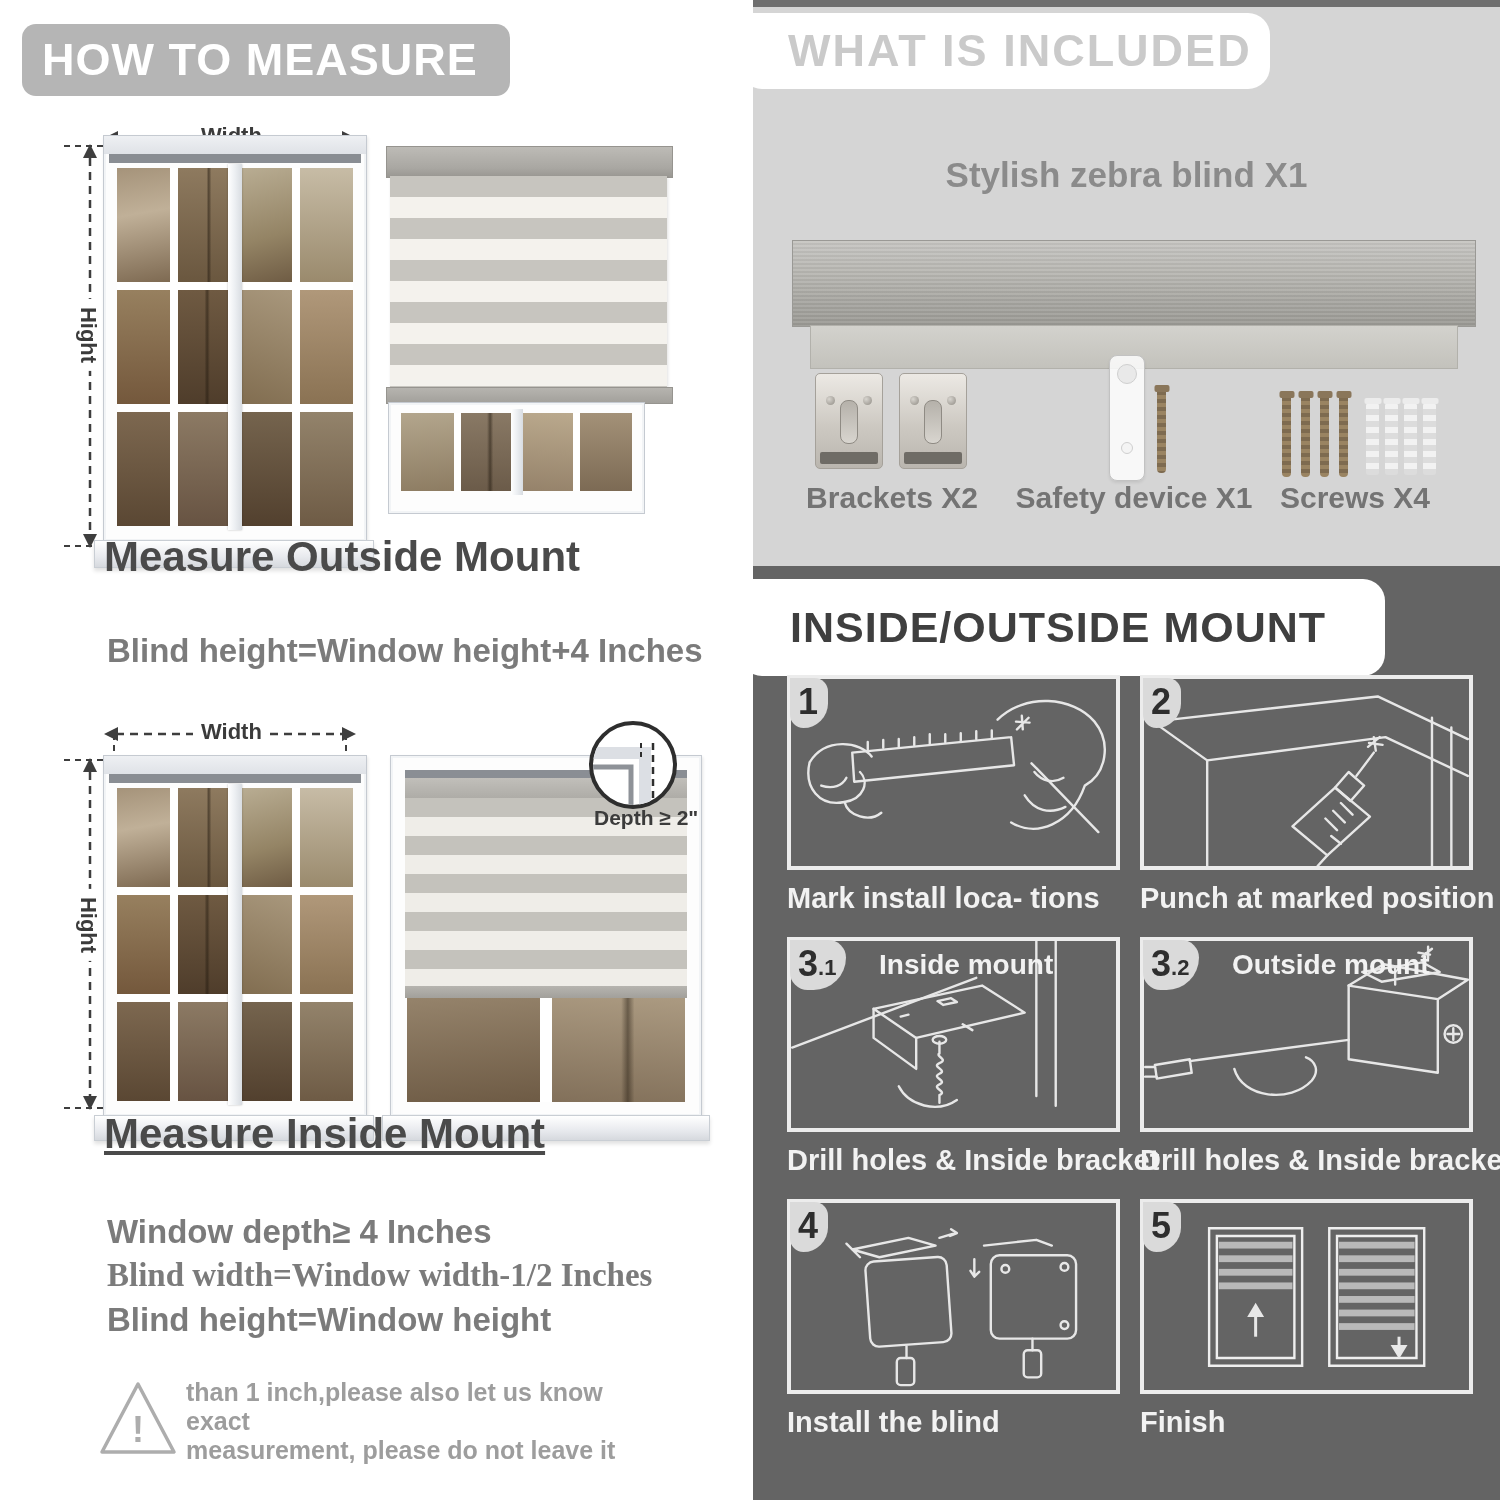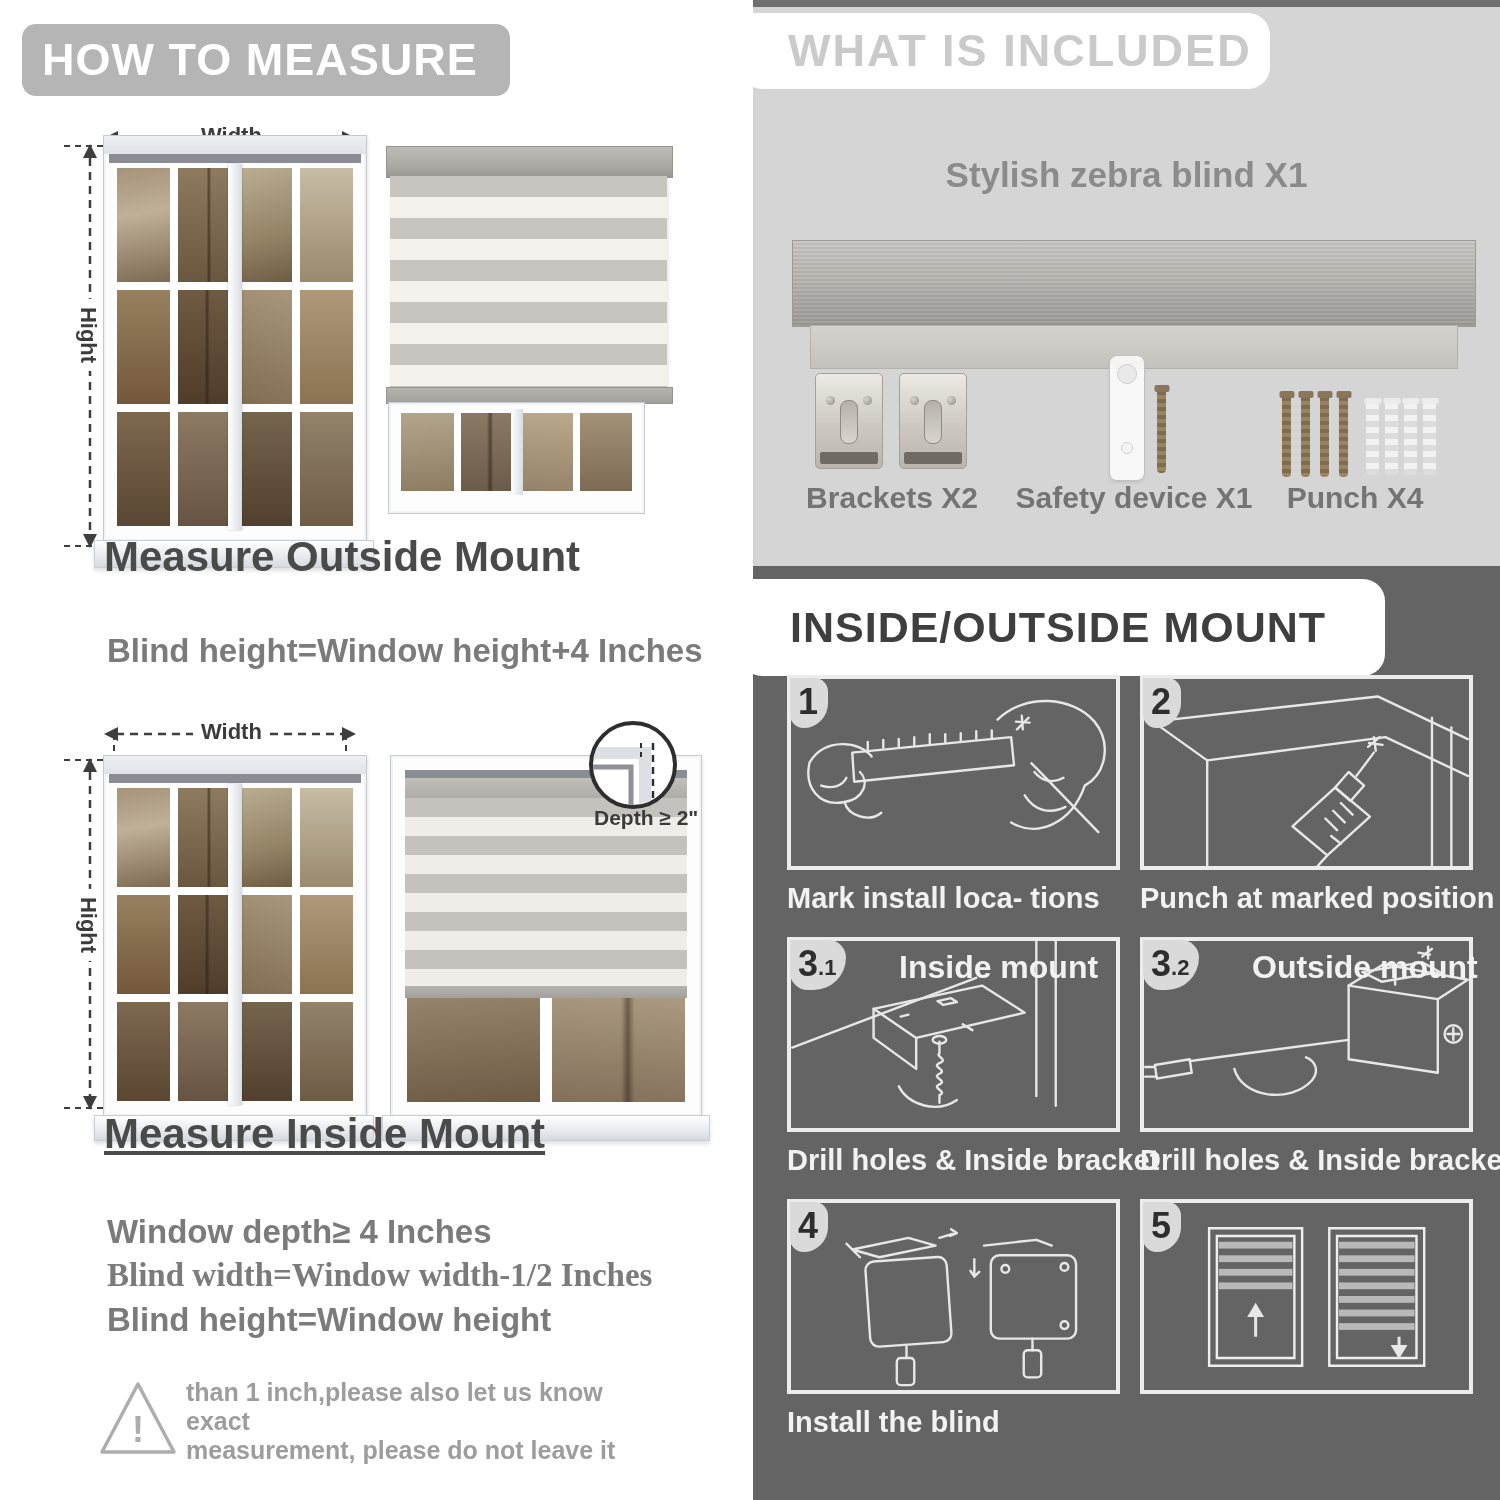--- a/index.html
+++ b/index.html
@@ -127,21 +127,21 @@
 
   .steps{left:34px;top:109px;width:686px;display:grid;grid-template-columns:333px 333px;
     column-gap:20px;grid-auto-rows:262px;}
   .tile{position:relative;width:333px;height:195px;border:4px solid #ececec;box-sizing:border-box;
     background:#646464;}
   .badge{position:absolute;left:-1px;top:-1px;height:50px;background:#dadada;
     border-radius:0 25px 46px 25px;display:flex;align-items:flex-start;justify-content:center;
     padding:2px 10px 0 8px;box-sizing:border-box;}
   .badge .n{font-size:36px;font-weight:bold;color:#2e2e2e;line-height:44px;}
   .badge .s{font-size:22px;font-weight:bold;color:#2e2e2e;line-height:52px;}
-  .step-title{position:absolute;left:108px;top:8px;font-size:32px;font-weight:bold;color:#f2f2f2;white-space:nowrap;}
+  .step-title{position:absolute;left:88px;top:8px;font-size:28px;font-weight:bold;color:#f2f2f2;white-space:nowrap;}
   .caption{margin-top:12px;font-size:29px;font-weight:bold;color:#f2f2f2;white-space:nowrap;}
   .art{position:absolute;left:0;top:0;width:100%;height:100%;}
   .art *{vector-effect:non-scaling-stroke;}
   .sketch{stroke:#efefef;stroke-width:2.4;fill:none;stroke-linecap:round;stroke-linejoin:round;opacity:.95;}
 </style>
 </head>
 <body>
 
 <div id="page">
 
@@ -319,21 +319,21 @@
     <div class="screw-item" style="left:548px;top:390px;height:80px;"></div>
     <div class="screw-item" style="left:567px;top:390px;height:80px;"></div>
     <div class="screw-item" style="left:586px;top:390px;height:80px;"></div>
     <div class="anchor" style="left:613px;top:396px;height:72px;"></div>
     <div class="anchor" style="left:632px;top:396px;height:72px;"></div>
     <div class="anchor" style="left:651px;top:396px;height:72px;"></div>
     <div class="anchor" style="left:670px;top:396px;height:72px;"></div>
 
     <div class="hw-label" style="left:139px;">Brackets X2</div>
     <div class="hw-label" style="left:381px;">Safety device X1</div>
-    <div class="hw-label" style="left:602px;">Punch X4</div>
+    <div class="hw-label" style="left:602px;">Screws X4</div>
   </div>
 
   <div class="abs mount-panel">
     <div class="abs iom-bar">
       <span>INSIDE/OUTSIDE MOUNT</span>
     </div>
 
     <div class="abs steps">
 
       <div class="cell">
@@ -472,18 +472,19 @@
               <line x1="262" y1="138" x2="262" y2="152"></line>
                 <polygon points="262,158 256,148 268,148"></polygon>
             </g>
           </svg>
           <div class="badge">
             <span class="n">5</span>
               <span class="s"></span>
           </div>
           <div class="step-title"></div>
         </div>
+        <div class="caption">Finish</div>
       </div>
 
     </div>
   </div>
 
 </div>
 
 </body></html>

